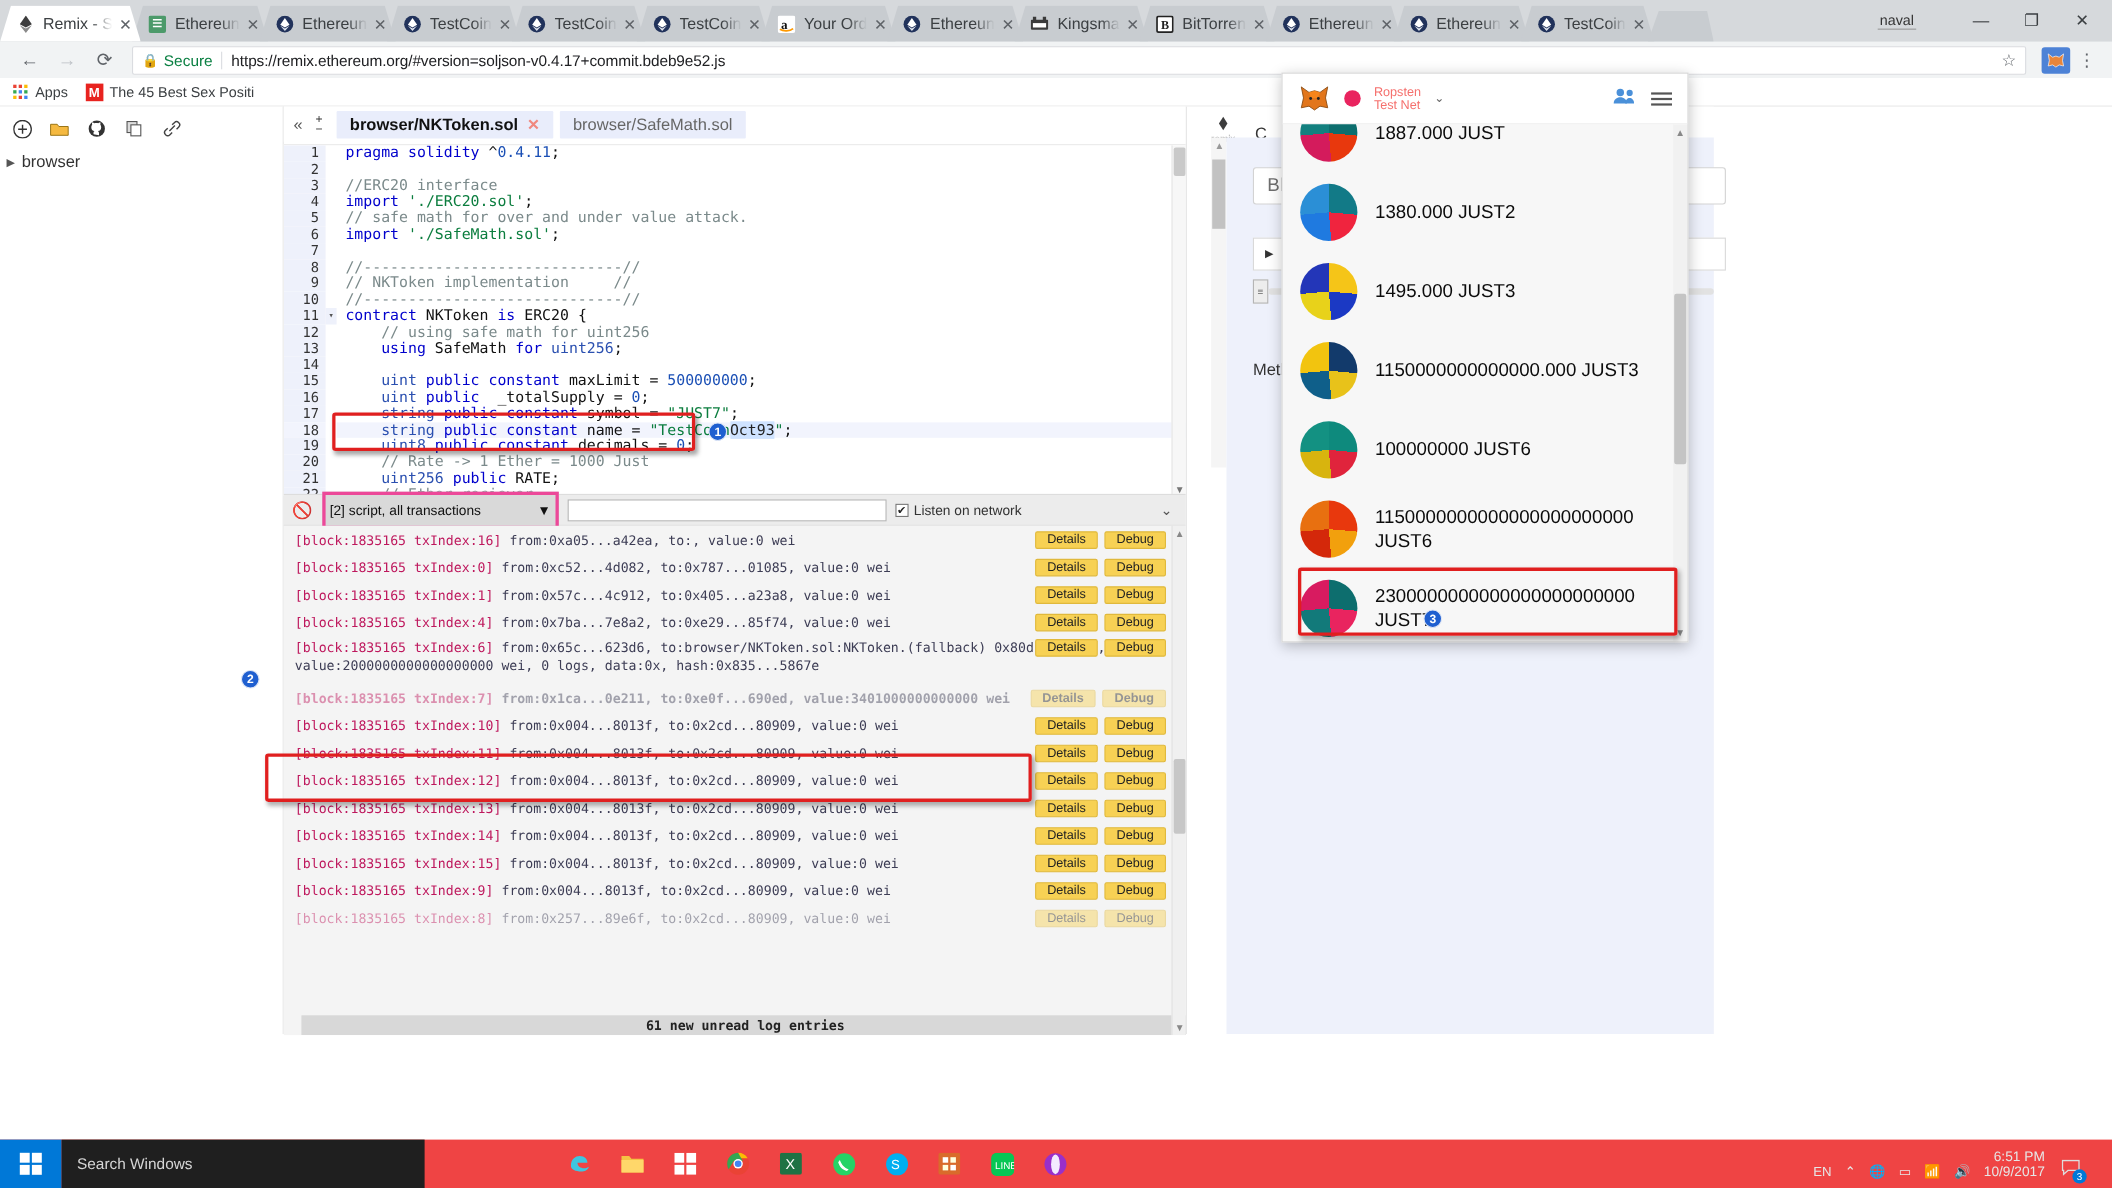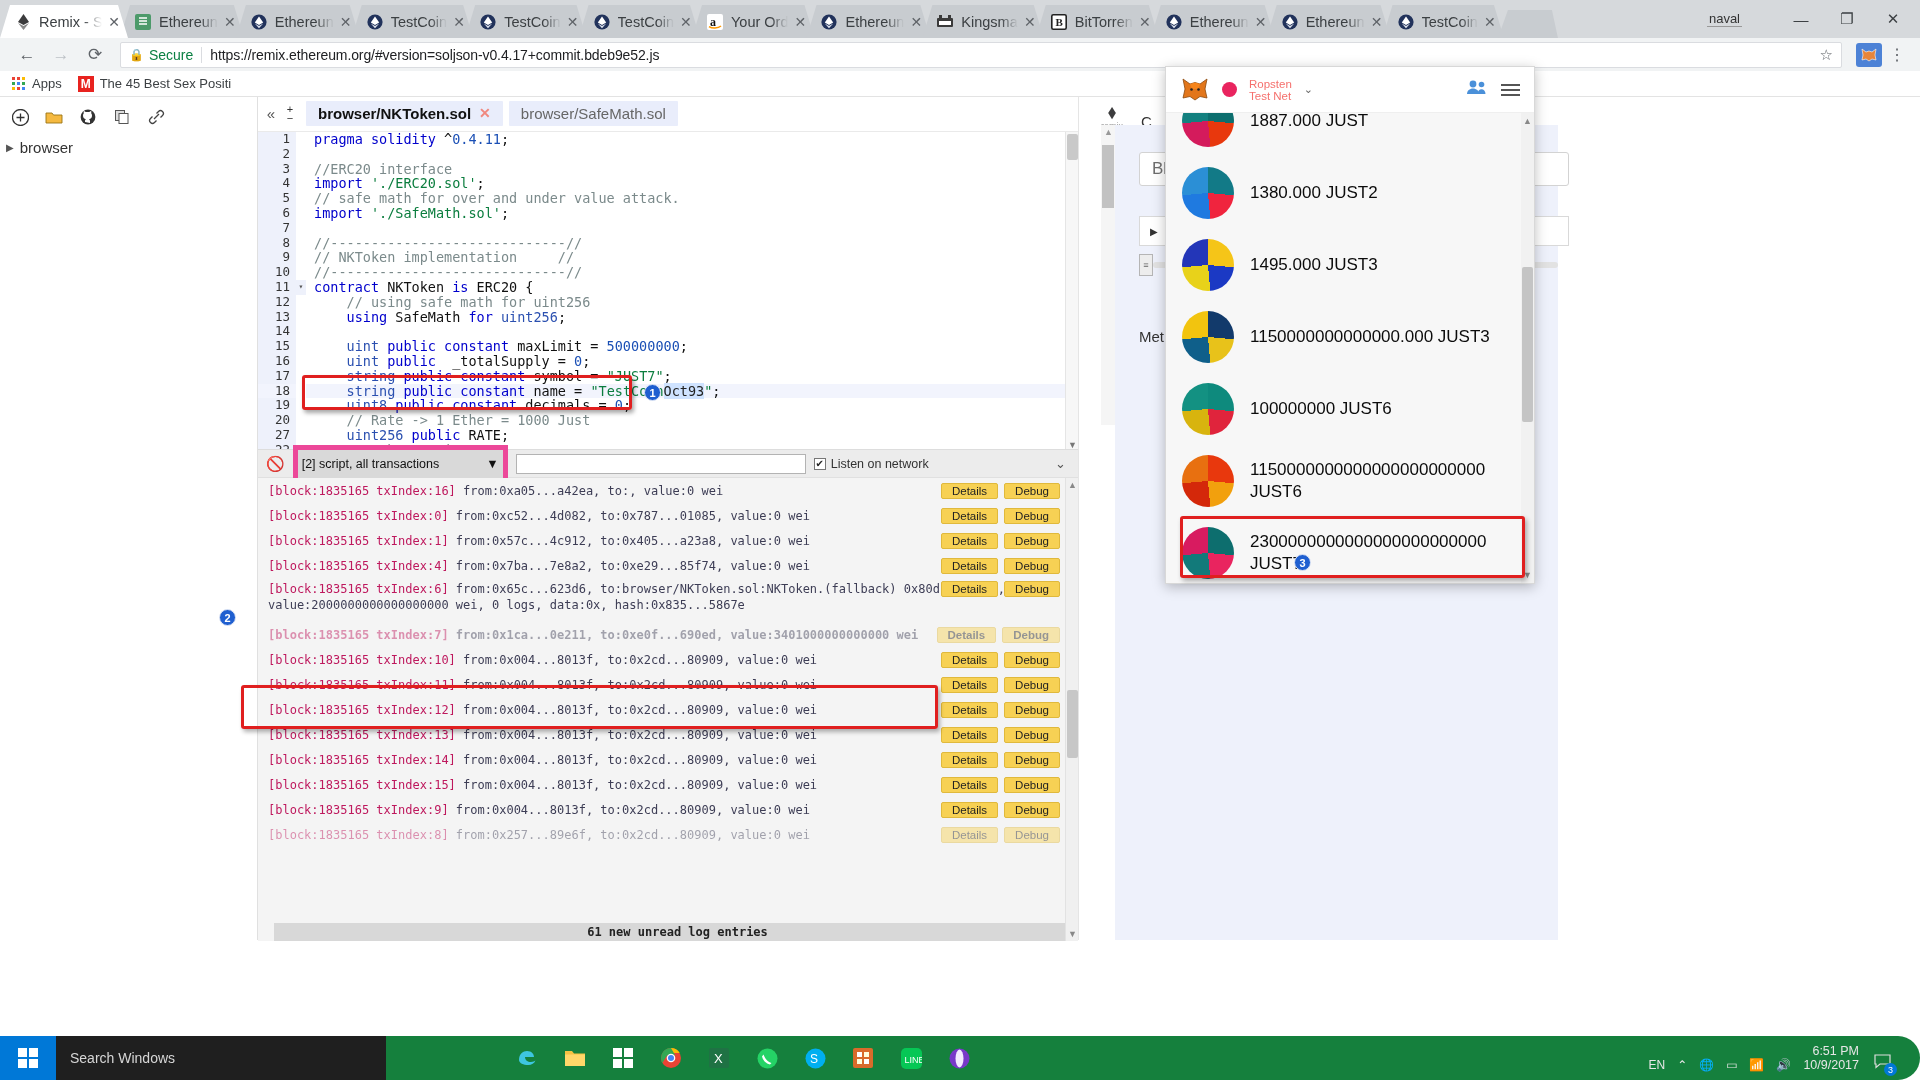--- a/index.html
+++ b/index.html
@@ -191,21 +191,21 @@
   .terminal {
     position:absolute; left:258px; top:352px; width:820px; height:491px;
     background:#f4f4f4; border-top:1px solid #ddd;
   }
   .term-bar {
     height:28px; display:flex;align-items:center; gap:8px; padding:0 8px;
     background:#ececec; border-bottom:1px solid #e0e0e0;
   }
   .ban-icon { font-size:15px; color:#555; }
   .term-select {
-    width:215px; height:20px; background:#d9d9d9; border:5px solid #ec4899;
+    width:215px; height:20px; background:#d9d9d9; border:3px solid #ec4899;
     font-size:12.5px; color:#111; display:flex;align-items:center;
     justify-content:space-between; padding:14px 4px;
   }
   .term-input {
     flex:1 1 auto; max-width:290px; height:20px; background:#fff; border:1px solid #b3b3b3;
   }
   .listen { font-size:12.5px; color:#333; display:flex;align-items:center;gap:5px;}
   .chk { width:12px;height:12px;border:1px solid #777;background:#fff;display:flex;align-items:center;justify-content:center;font-size:10px;color:#222;}
   .chev-dn { margin-left:auto; color:#555; font-size:13px; padding-right:4px;}
 
@@ -307,21 +307,21 @@
   .red-box-3 {
     position:absolute; left:1180px; top:516px; width:345px; height:62px;
     border:3px solid #e01f1f; border-radius:3px;
     box-shadow:2px 3px 5px rgba(0,0,0,.3);
     pointer-events:none;
   }
 
   
   .taskbar {
     position:absolute; left:0; bottom:0; width:1920px; height:44px;
-    background:#15803d; display:flex; align-items:center;border-radius:22px;
+    background:#ef4444; display:flex; align-items:center;
   }
   .start {
     width:56px;height:44px;background:#0078d7;display:flex;align-items:center;justify-content:center;
   }
   .win-logo { display:grid; grid-template-columns:9px 9px; grid-template-rows:9px 9px; gap:2px;}
   .win-logo i { background:#fff; display:block; }
   .search-box {
     width:330px;height:44px; background:#1f1f1f; display:flex;align-items:center;
     padding-left:14px; color:#d6d6d6; font-size:14px;
   }
@@ -689,21 +689,21 @@
               <span class="ln">19</span>
               <span class="fold"></span>
               <span class="ccode"><span class="fn">    </span><span class="typ">uint8 </span><span class="kw">public constant </span><span class="fn">decimals = </span><span class="num">0</span><span class="fn">;</span></span>
             </div>
             <div class="code-row">
               <span class="ln">20</span>
               <span class="fold"></span>
               <span class="ccode"><span class="cmt">    // Rate -&gt; 1 Ether = 1000 Just</span></span>
             </div>
             <div class="code-row">
-              <span class="ln">27</span>
+              <span class="ln">21</span>
               <span class="fold"></span>
               <span class="ccode"><span class="fn">    </span><span class="typ">uint256 </span><span class="kw">public </span><span class="fn">RATE;</span></span>
             </div>
             <div class="code-row">
               <span class="ln">22</span>
               <span class="fold"></span>
               <span class="ccode"><span class="cmt">    // Ether reciever</span></span>
             </div>
           </div>
         <div class="code-scroll">

